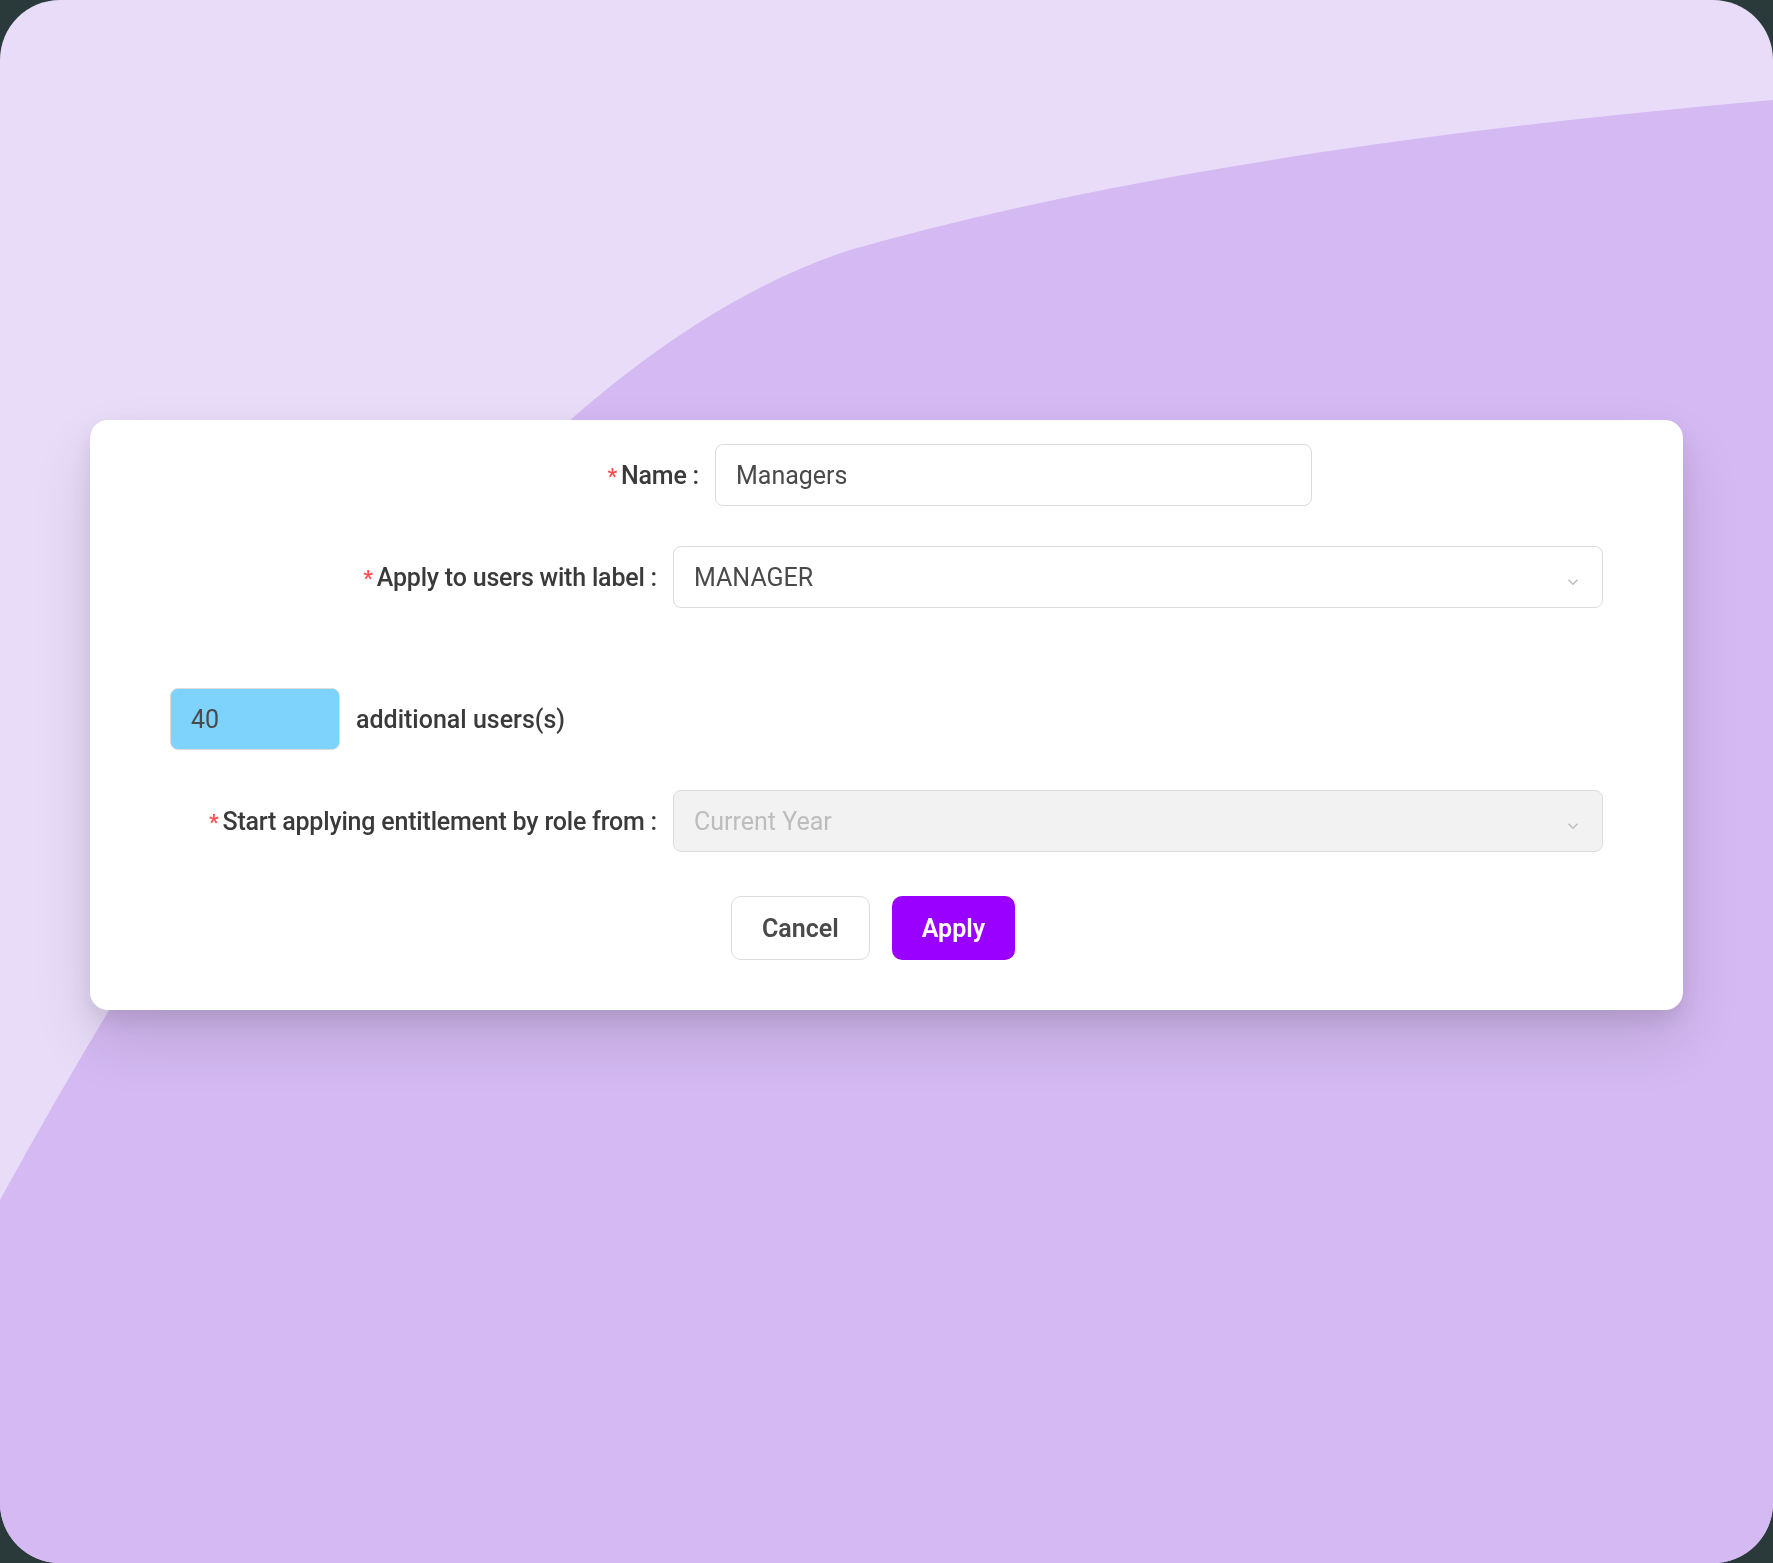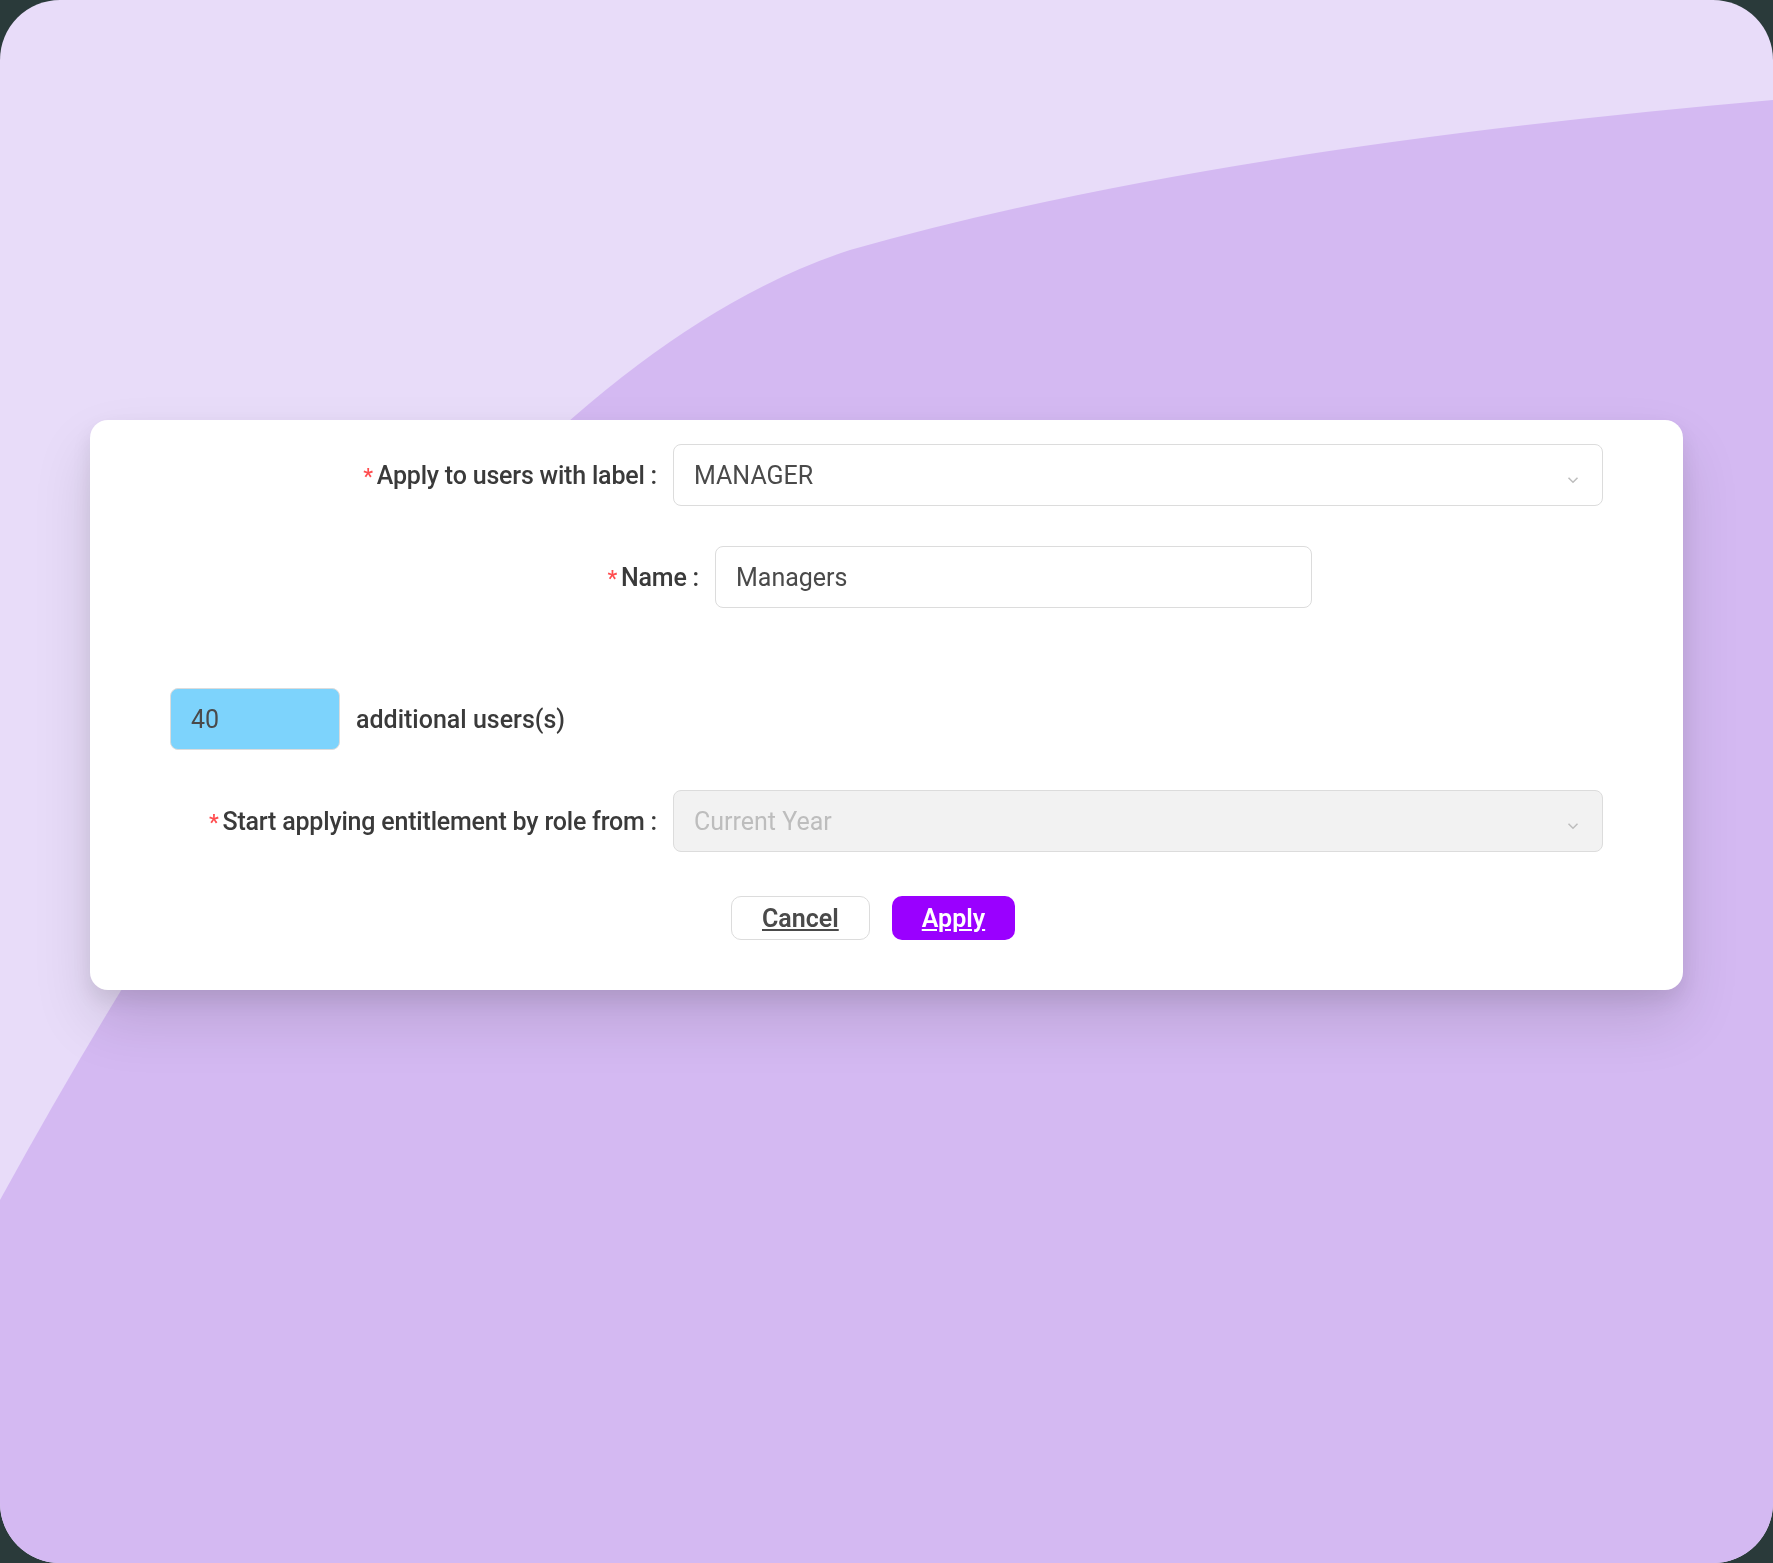--- a/index.html
+++ b/index.html
@@ -169,32 +169,31 @@
     }
 
     .button-row {
       display: flex;
       gap: 22px;
       margin-top: 44px;
       padding-left: 561px;
     }
 
     .btn {
-      height: 44px;
+      height: 64px;
       padding: 6px 30px;
       border-radius: 10px;
       font-size: 25px;
       font-weight: 600;
       cursor: pointer;
       border: none;
       font-family: inherit;
       display: inline-flex;
       align-items: center;
       justify-content: center;
-      text-decoration: underline;
     }
 
     .btn-cancel {
       background: #ffffff;
       color: #4a4a4a;
       border: 1px solid #dcdcdc;
     }
 
     .btn-primary {
       background: #9a00ff;
@@ -202,47 +201,47 @@
     }
   </style>
 </head>
 <body>
 
 <div class="outer-container">
   <div class="rounded-bg">
     <div class="wave-bg"></div>
 
     <div class="form-card">
+
+      <div class="form-row">
+        <div class="label-area">
+          <span class="required-star">*</span><span>Name :</span>
+        </div>
+        <div class="input-area">
+          <input type="text" class="text-input name-input" value="Managers" style="">
+        </div>
+      </div>
 
       <div class="form-row">
         <div class="label-area">
           <span class="required-star">*</span><span>Apply to users with label :</span>
         </div>
         <div class="input-area">
           <div class="select-wrap full">
             <span>MANAGER</span>
             <span class="chevron">
               <svg viewBox="0 0 24 24">
                   <polyline points="6 9 12 15 18 9"></polyline>
                 </svg>
             </span>
           </div>
         </div>
       </div>
 
       <div class="form-row">
-        <div class="label-area">
-          <span class="required-star">*</span><span>Name :</span>
-        </div>
-        <div class="input-area">
-          <input type="text" class="text-input name-input" value="Managers" style="">
-        </div>
-      </div>
-
-      <div class="form-row">
       </div>
 
       <div class="form-row">
         <div class="input-area">
           <input type="text" class="number-input" value="40" style="">
           <span class="suffix-text">additional users(s)</span>
         </div>
       </div>
 
       <div class="form-row">

